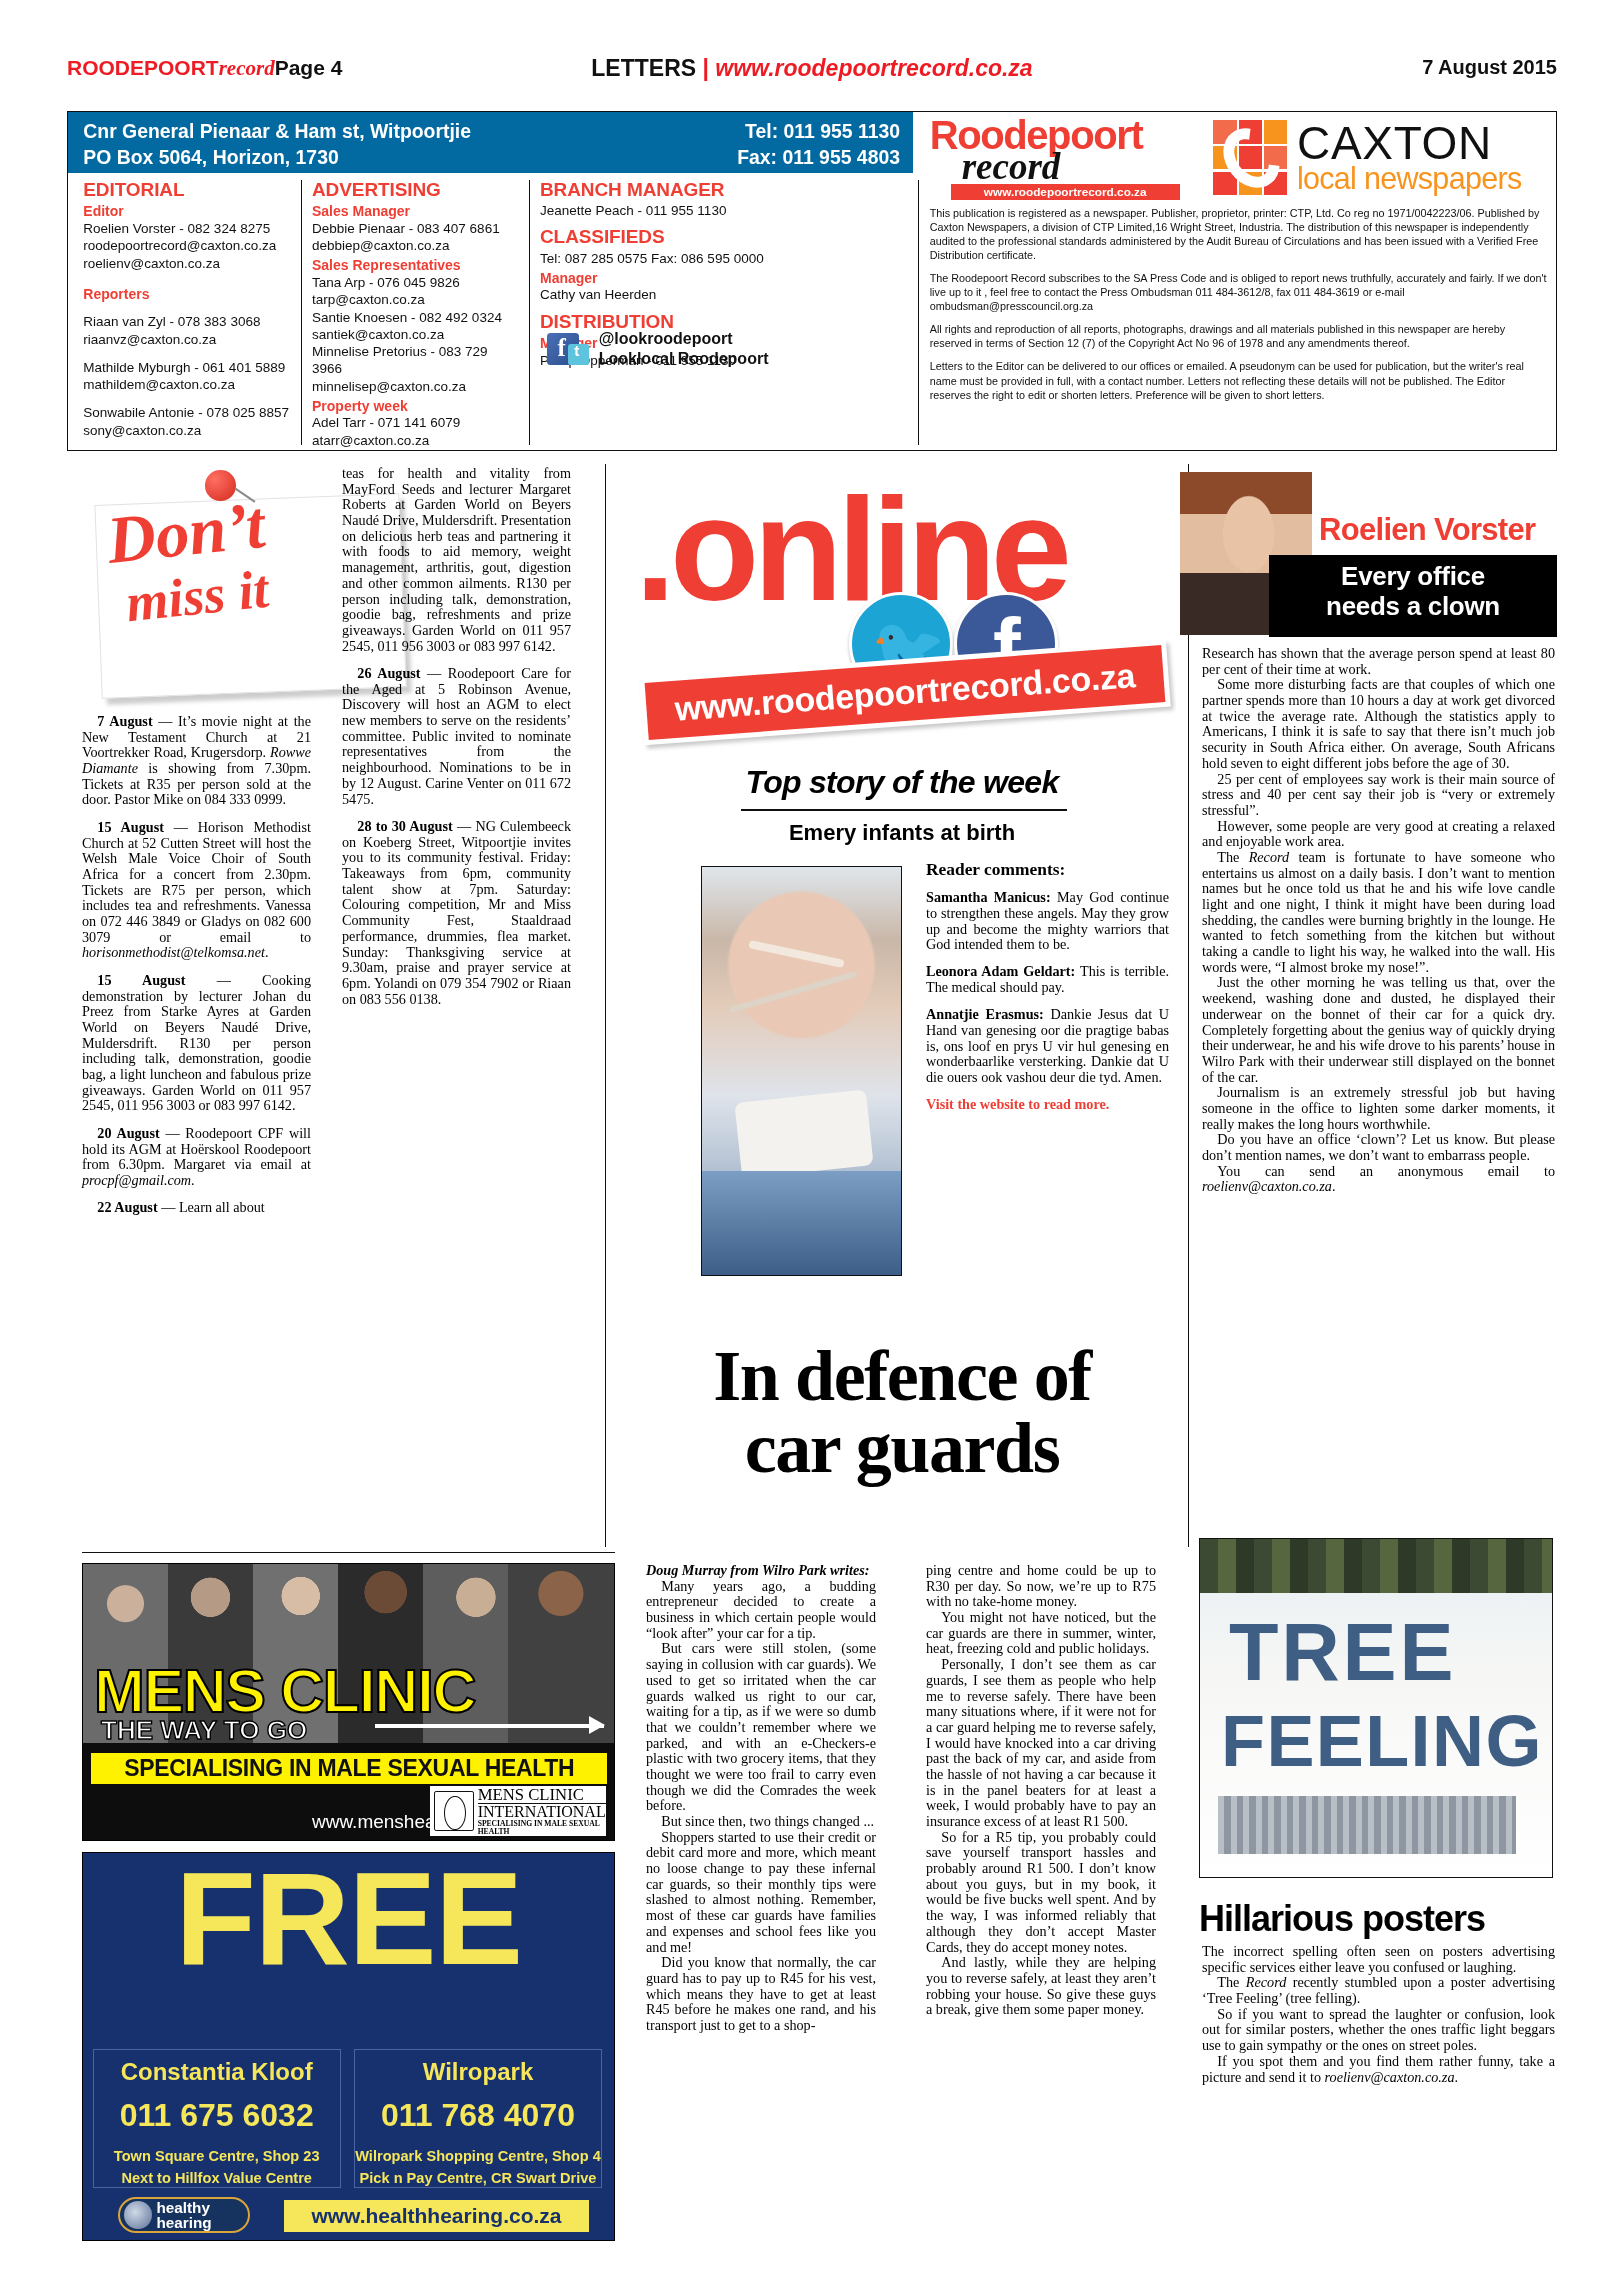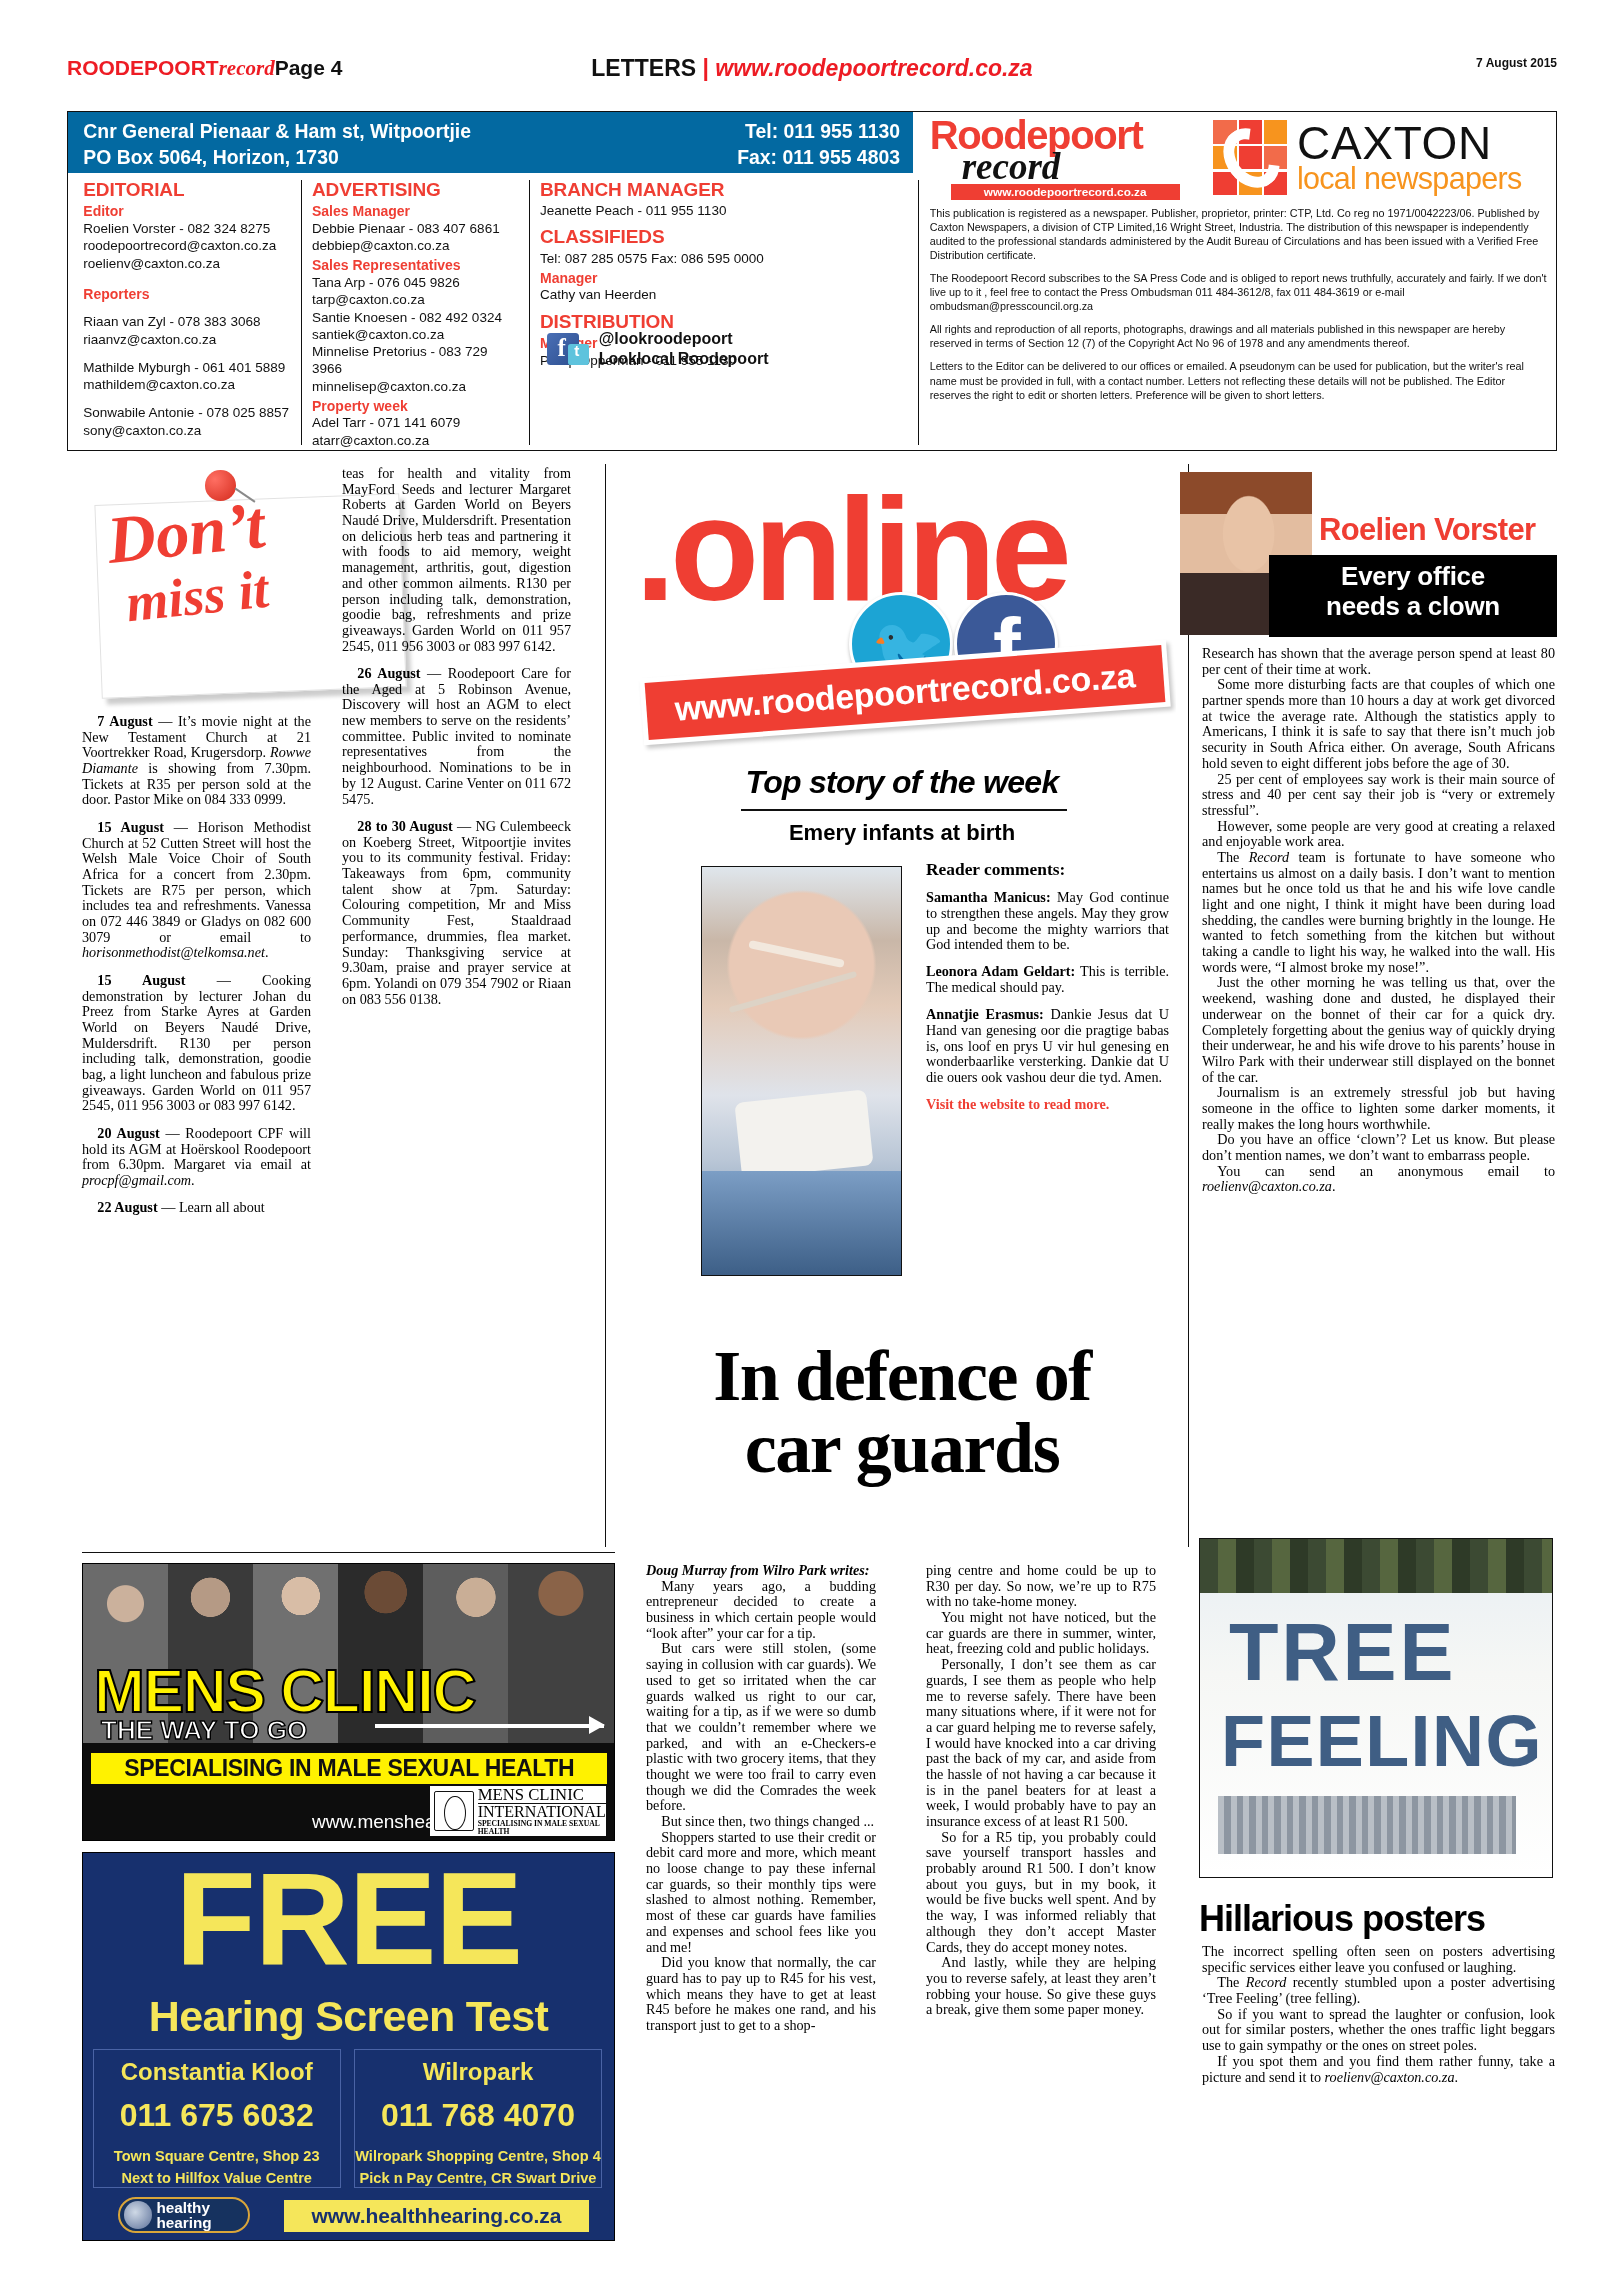--- a/index.html
+++ b/index.html
@@ -9,21 +9,21 @@
   
   .page-header{position:absolute;left:0;top:56px;width:1624px;height:32px;}
   .hdr-left{position:absolute;left:67px;top:0;font-family:"Liberation Sans",sans-serif;font-weight:bold;font-size:21px;white-space:nowrap;}
   .hdr-left .red{color:#ed1c24;}
   .hdr-left .rec{color:#ed1c24;font-style:italic;font-family:"Liberation Serif",serif;}
   .hdr-left .pg{color:#111;}
   .hdr-center{position:absolute;left:0;right:0;top:-1.4px;text-align:center;font-family:"Liberation Sans",sans-serif;font-weight:bold;font-size:23px;}
   .hdr-center .k{color:#111;}
   .hdr-center .u{color:#ed1c24;font-style:italic;}
   .hdr-center .bar{color:#ed1c24;}
-  .hdr-right{position:absolute;right:67px;top:0;font-family:"Liberation Sans",sans-serif;font-weight:bold;font-size:12px;color:#111;}
+  .hdr-right{position:absolute;right:67px;top:0;font-family:"Liberation Sans",sans-serif;font-weight:bold;font-size:20px;color:#111;}
 
   
   .masthead{position:absolute;left:67px;top:111px;width:1490px;height:340px;border:1.4px solid #111;background:#fff;}
   .mh-redbar{position:absolute;left:0;top:0;width:845px;height:61px;background:#0369a1;}
   .mh-addr{position:absolute;left:15.3px;top:5.6px;color:#fff;font-family:"Liberation Sans",sans-serif;font-weight:bold;font-size:19.4px;line-height:1.36;}
   .mh-tel{position:absolute;left:416px;top:5.6px;width:416px;text-align:right;color:#fff;font-family:"Liberation Sans",sans-serif;font-weight:bold;font-size:19.4px;line-height:1.36;}
 
   .mh-cols{position:absolute;left:0;top:61px;width:845px;height:276px;}
   .mh-col{position:absolute;top:5.6px;font-family:"Liberation Sans",sans-serif;}
   .mh-col.c1{left:15.3px;width:215px;}
@@ -429,21 +429,20 @@
     <span class="lt">
       <div class="a">MENS CLINIC</div>
       <div class="b">INTERNATIONAL</div>
       <div class="c">SPECIALISING IN MALE SEXUAL HEALTH</div>
     </span>
   </div>
 </div>
 
 <div class="he-ad">
   <div class="he-free">FREE</div>
-  <div class="he-sub">Hearing Screen Test</div>
 
   <div class="he-box l">
     <div class="nm">Constantia Kloof</div>
     <div class="ph">011 675 6032</div>
     <div class="ad1">Town Square Centre, Shop 23</div>
     <div class="ad2">Next to Hillfox Value Centre</div>
   </div>
 
   <div class="he-box r">
     <div class="nm">Wilropark</div>

